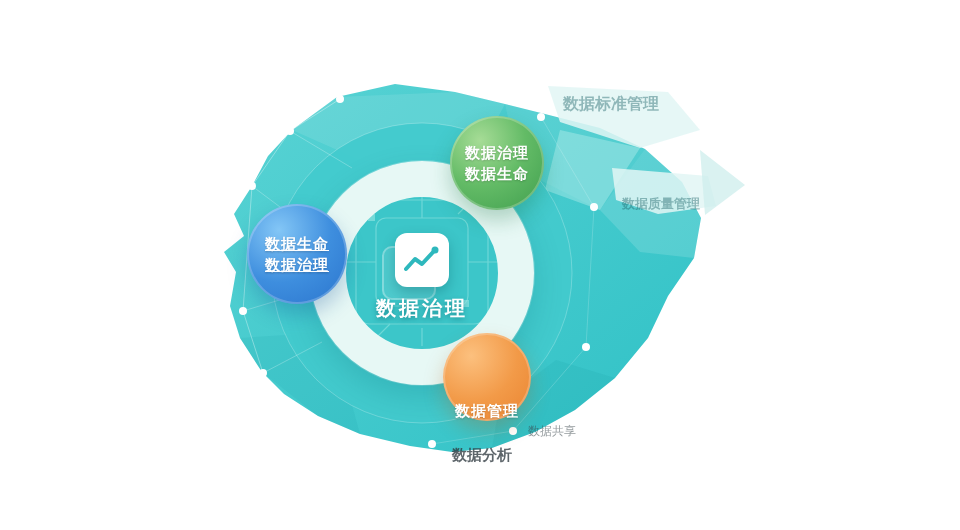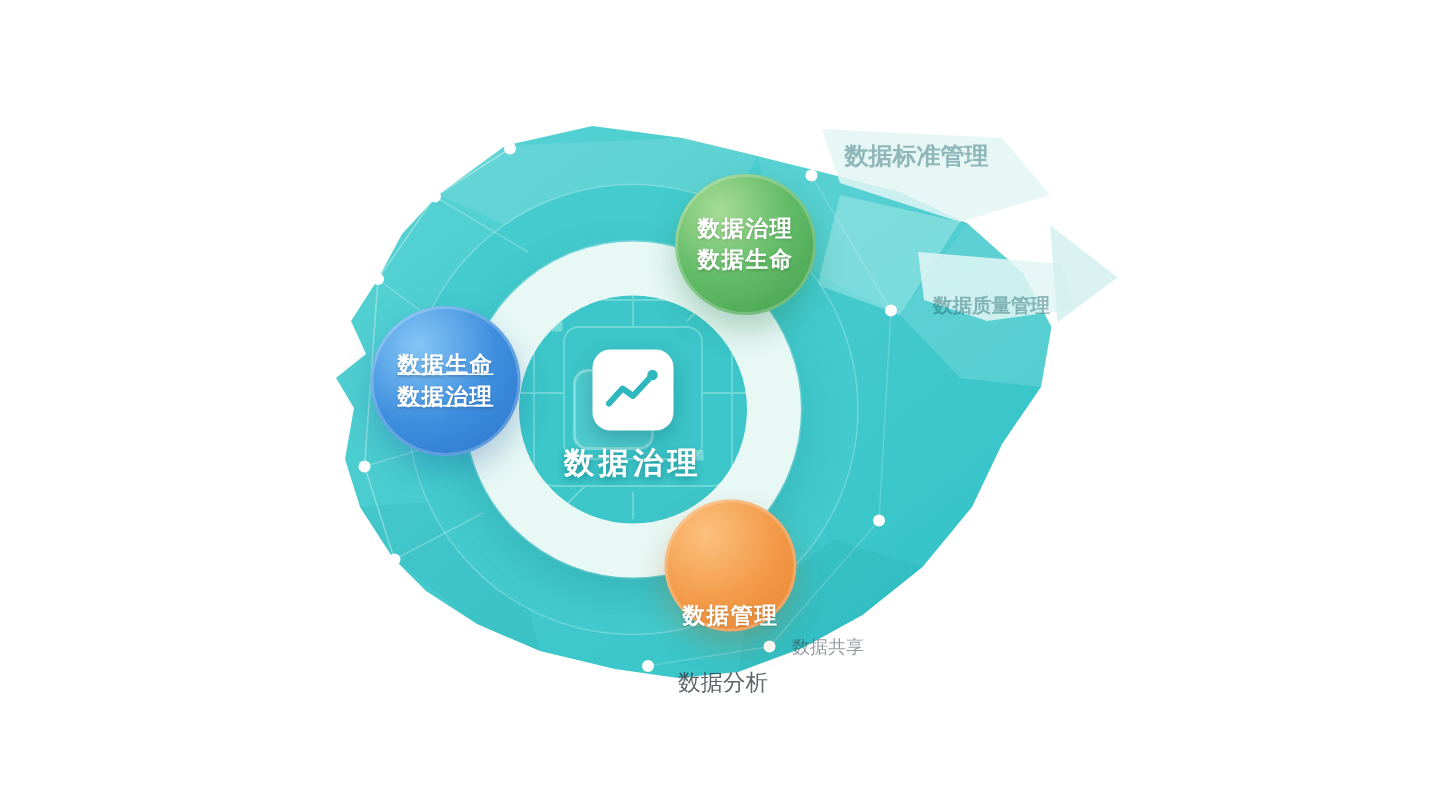--- a/index.html
+++ b/index.html
@@ -57,21 +57,21 @@
     background:radial-gradient(circle at 32% 26%, #fcc07e 0%, #f29a48 52%, #ea8330 100%);
     box-shadow:0 10px 20px rgba(180,90,20,.28), inset 0 0 0 2px rgba(255,255,255,.22);
     justify-content:flex-end;
   }
 
   
   .faded-label{position:absolute;z-index:4;white-space:nowrap;}
   .fl-1{left:563px;top:94px;font-size:16px;font-weight:700;color:rgba(25,95,100,.42);font-family:Liberation Mono, monospace;}
   .fl-2{left:622px;top:195px;font-size:13px;font-weight:700;color:rgba(25,95,100,.42);}
   .fl-3{left:528px;top:423px;font-size:12px;font-weight:400;color:rgba(60,72,78,.55);}
-  .fl-4{left:452px;top:446px;font-size:15px;font-weight:400;color:rgba(47,58,64,.78);}
+  .fl-4{left:452px;top:446px;font-size:15px;font-weight:700;color:rgba(47,58,64,.78);}
 </style>
 </head>
 <body>
 
 <div class="stage">
 
   <svg class="bg" width="960" height="530" viewBox="0 0 960 530">
     <defs>
       <linearGradient id="gBlob" x1="0" y1="0" x2="1" y2="1">
         <stop offset="0" stop-color="#59d3d4"></stop>

